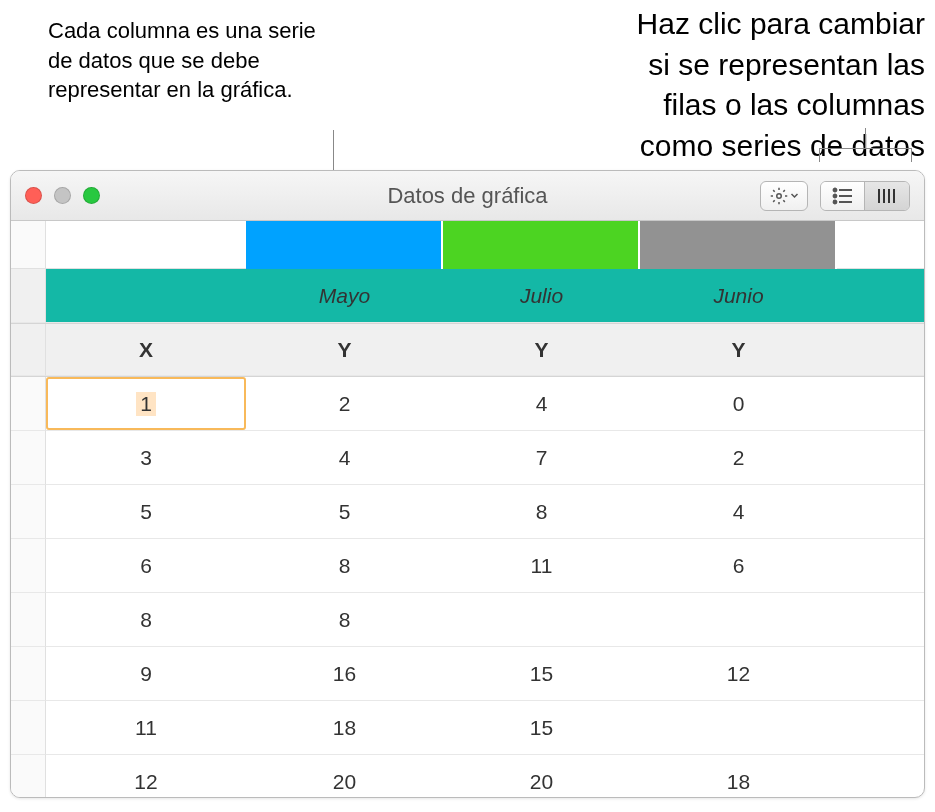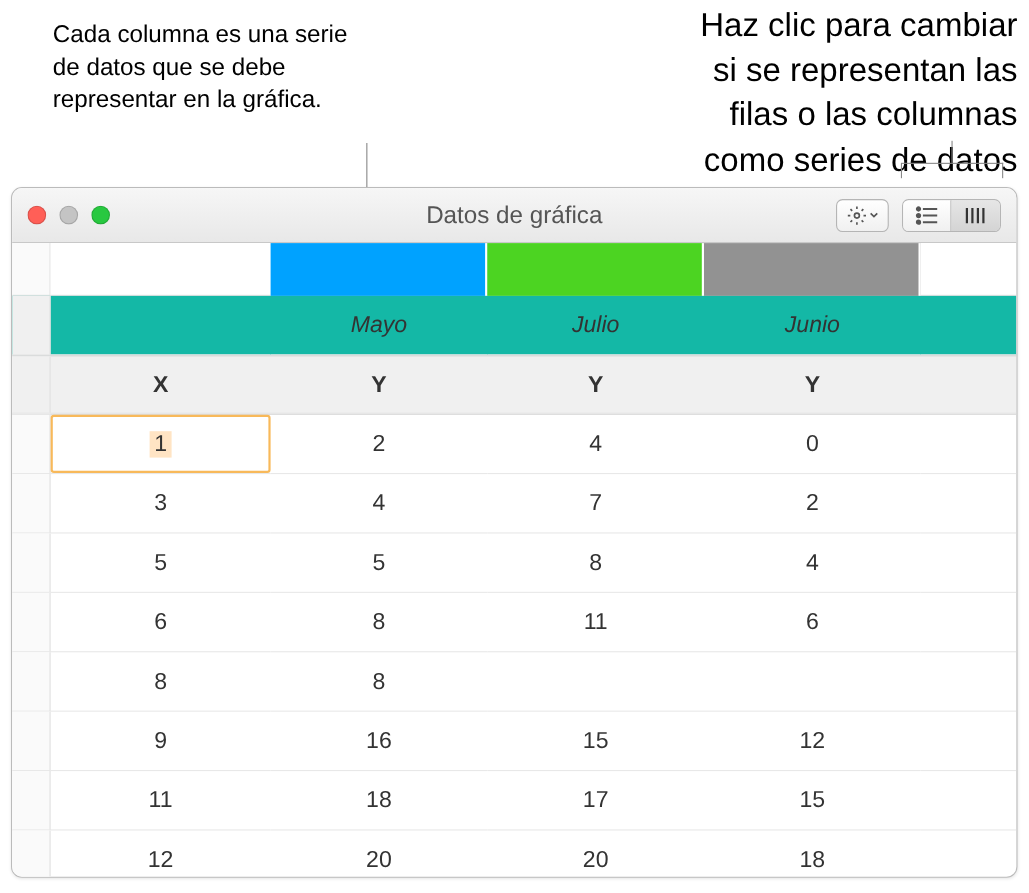--- a/index.html
+++ b/index.html
@@ -400,21 +400,20 @@
         <div class="cell">16</div>
         <div class="cell">15</div>
         <div class="cell">12</div>
         <div class="cell-rest"></div>
       </div>
 
       <div class="table-row data-row">
         <div class="row-num"></div>
         <div class="cell first-col">11</div>
         <div class="cell">18</div>
-        <div class="cell">17</div>
         <div class="cell">15</div>
         <div class="cell-rest"></div>
       </div>
 
       <div class="table-row data-row">
         <div class="row-num"></div>
         <div class="cell first-col">12</div>
         <div class="cell">20</div>
         <div class="cell">20</div>
         <div class="cell">18</div>

